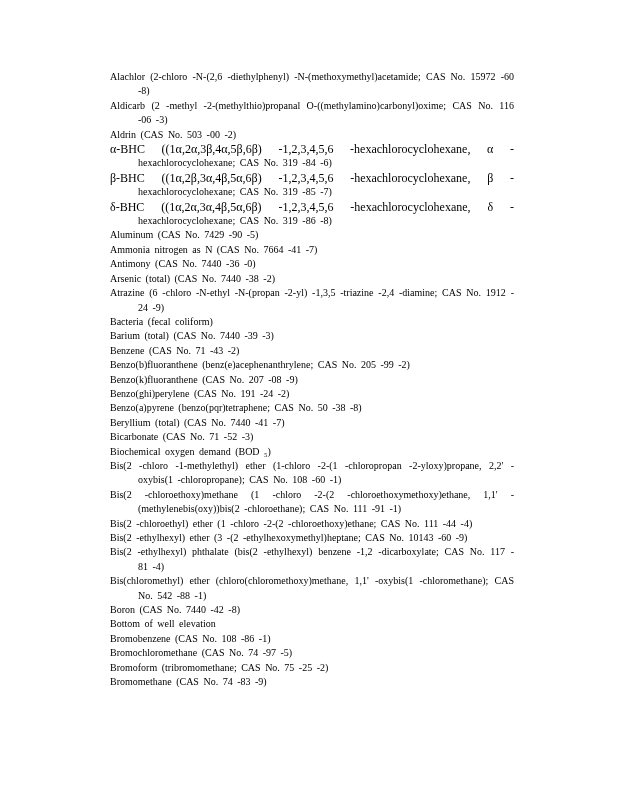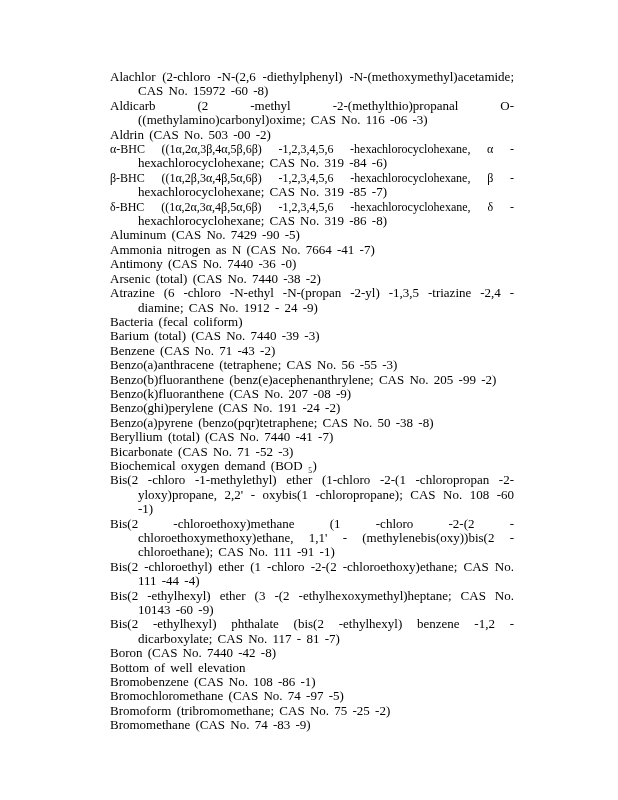--- a/index.html
+++ b/index.html
@@ -13,21 +13,21 @@
       font-family: "Liberation Serif", "DejaVu Serif", serif;
       color: #000000;
     }
     .page {
       position: absolute;
       left: 110px;
       top: 70px;
       width: 404px;
     }
     .entry {
-      font-size: 13px;
+      font-size: 10px;
       line-height: 14.4px;
       text-align: justify;
       padding-left: 28px;
       text-indent: -28px;
       word-spacing: 2px;
     }
     
     .entry.greek::first-line {
       font-size: 12px;
     }
@@ -44,33 +44,33 @@
       <p class="entry greek">β-BHC ((1α,2β,3α,4β,5α,6β) -1,2,3,4,5,6 -hexachlorocyclohexane, β - hexachlorocyclohexane; CAS No. 319 -85 -7)</p>
       <p class="entry greek">δ-BHC ((1α,2α,3α,4β,5α,6β) -1,2,3,4,5,6 -hexachlorocyclohexane, δ - hexachlorocyclohexane; CAS No. 319 -86 -8)</p>
       <p class="entry">Aluminum (CAS No. 7429 -90 -5)</p>
       <p class="entry">Ammonia nitrogen as N (CAS No. 7664 -41 -7)</p>
       <p class="entry">Antimony (CAS No. 7440 -36 -0)</p>
       <p class="entry">Arsenic (total) (CAS No. 7440 -38 -2)</p>
       <p class="entry">Atrazine (6 -chloro -N-ethyl -N-(propan -2-yl) -1,3,5 -triazine -2,4 -diamine; CAS No. 1912 - 24 -9)</p>
       <p class="entry">Bacteria (fecal coliform)</p>
       <p class="entry">Barium (total) (CAS No. 7440 -39 -3)</p>
       <p class="entry">Benzene (CAS No. 71 -43 -2)</p>
-      <p class="entry">Benzo(a)anthracene (tetraphene; CAS No. 56 -55 -3)</p>
       <p class="entry">Benzo(b)fluoranthene (benz(e)acephenanthrylene; CAS No. 205 -99 -2)</p>
       <p class="entry">Benzo(k)fluoranthene (CAS No. 207 -08 -9)</p>
       <p class="entry">Benzo(ghi)perylene (CAS No. 191 -24 -2)</p>
       <p class="entry">Benzo(a)pyrene (benzo(pqr)tetraphene; CAS No. 50 -38 -8)</p>
       <p class="entry">Beryllium (total) (CAS No. 7440 -41 -7)</p>
       <p class="entry">Bicarbonate (CAS No. 71 -52 -3)</p>
       <p class="entry">Biochemical oxygen demand (BOD ₅)</p>
       <p class="entry">Bis(2 -chloro -1-methylethyl) ether (1-chloro -2-(1 -chloropropan -2-yloxy)propane, 2,2' - oxybis(1 -chloropropane); CAS No. 108 -60 -1)</p>
       <p class="entry">Bis(2 -chloroethoxy)methane (1 -chloro -2-(2 -chloroethoxymethoxy)ethane, 1,1' - (methylenebis(oxy))bis(2 -chloroethane); CAS No. 111 -91 -1)</p>
       <p class="entry">Bis(2 -chloroethyl) ether (1 -chloro -2-(2 -chloroethoxy)ethane; CAS No. 111 -44 -4)</p>
       <p class="entry">Bis(2 -ethylhexyl) ether (3 -(2 -ethylhexoxymethyl)heptane; CAS No. 10143 -60 -9)</p>
-      <p class="entry">Bis(2 -ethylhexyl) phthalate (bis(2 -ethylhexyl) benzene -1,2 -dicarboxylate; CAS No. 117 - 81 -7)</p>
+      <p class="entry">Bis(2 -ethylhexyl) phthalate (bis(2 -ethylhexyl) benzene -1,2 -dicarboxylate; CAS No. 117 - 81 -4)</p>
+      <p class="entry">Bis(chloromethyl) ether (chloro(chloromethoxy)methane, 1,1' -oxybis(1 -chloromethane); CAS No. 542 -88 -1)</p>
       <p class="entry">Boron (CAS No. 7440 -42 -8)</p>
       <p class="entry">Bottom of well elevation</p>
       <p class="entry">Bromobenzene (CAS No. 108 -86 -1)</p>
       <p class="entry">Bromochloromethane (CAS No. 74 -97 -5)</p>
       <p class="entry">Bromoform (tribromomethane; CAS No. 75 -25 -2)</p>
       <p class="entry">Bromomethane (CAS No. 74 -83 -9)</p>
     </div>
 </div>
 
 </body></html>

